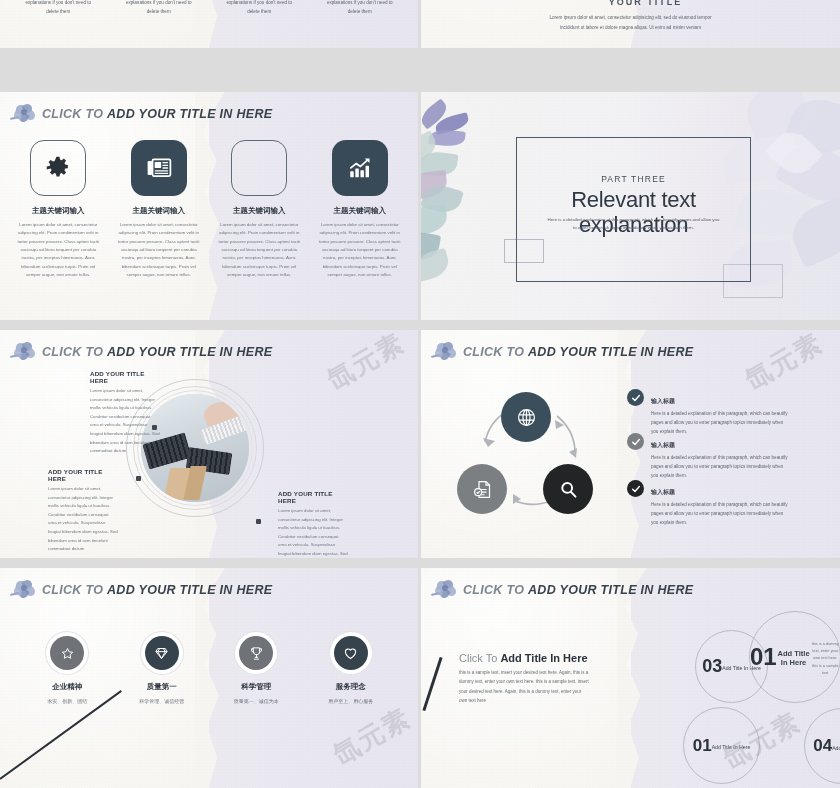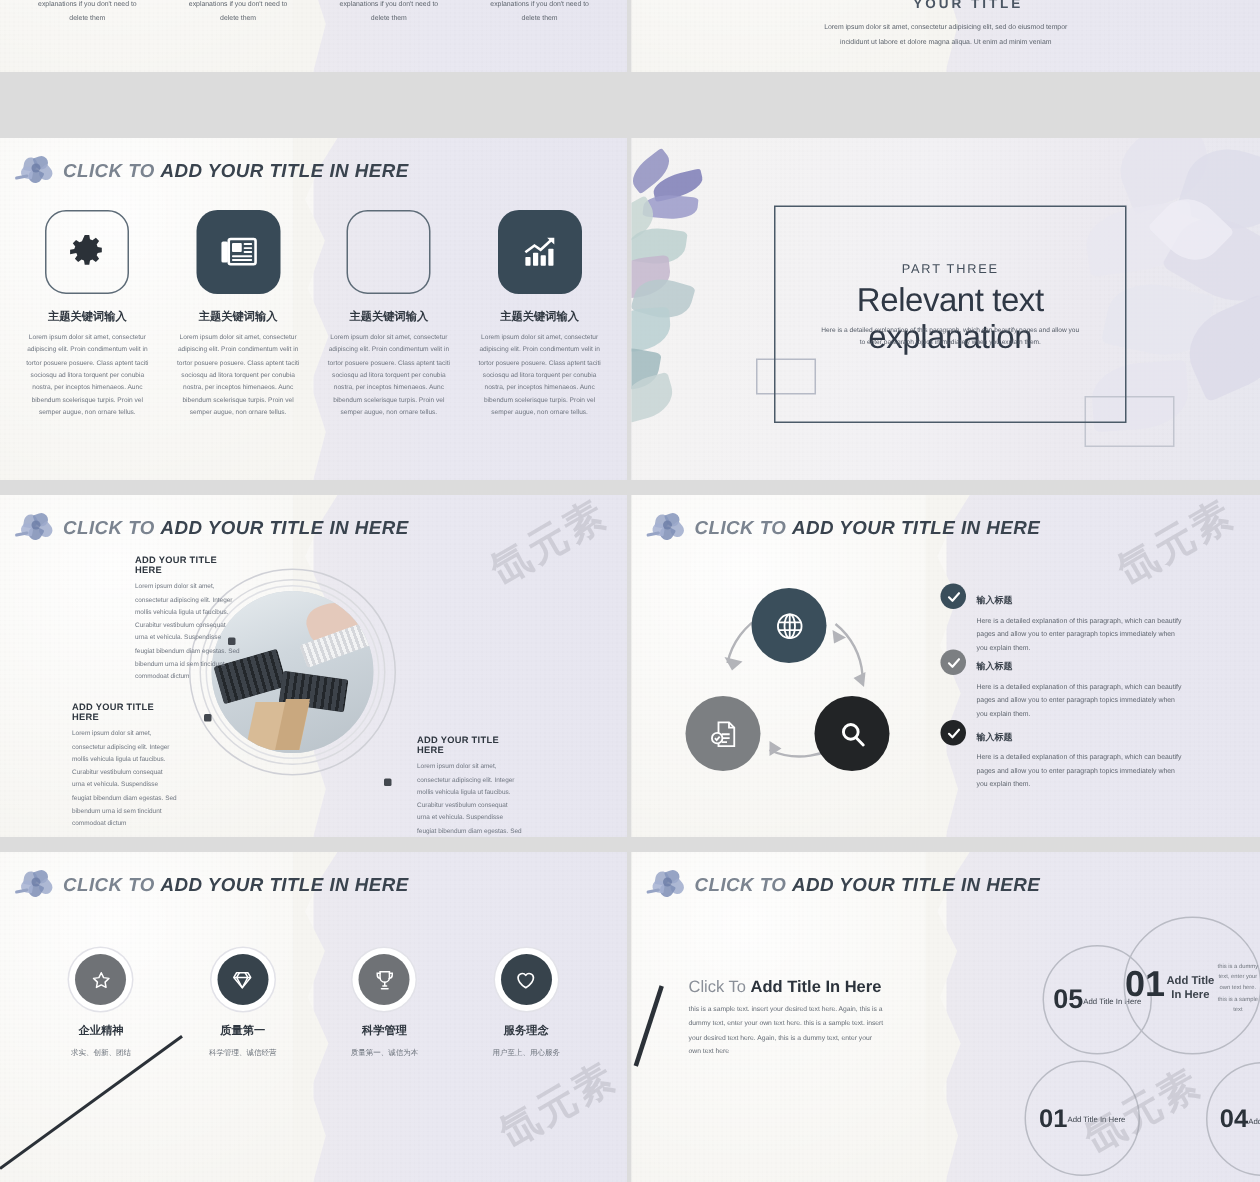--- a/index.html
+++ b/index.html
@@ -518,21 +518,21 @@
       </div>
 
       <div class="slash"></div>
       <div class="s6t">
         <span class="a">Click To</span>
         <span class="b">Add Title In Here</span>
       </div>
       <div class="s6b">this is a sample text. insert your desired text here. Again, this is a dummy text, enter your own text here. this is a sample text. insert your desired text here. Again, this is a dummy text, enter your own text here</div>
 
       <div class="bub" style="left:274px;top:62px;width:73px;height:73px;">
-        <span class="n" style="font-size:18px;">05</span>
+        <span class="n" style="font-size:18px;">03</span>
         <span class="bl" style="font-size:5.2px;margin-top:3px;">Add Title In Here</span>
       </div>
 
       <div class="bub" style="left:328px;top:43px;width:92px;height:92px;">
         <span class="n" style="font-size:24px;">01</span>
         <span class="bl" style="font-size:7.5px;font-weight:700;margin-top:2px;">Add Title In Here</span>
         <span class="bd" style="font-size:3.9px;line-height:1.8;width:52px;margin-top:2px;">this is a dummy text, enter your own text here. this is a sample text</span>
       </div>
 
       <div class="bub" style="left:262px;top:139px;width:77px;height:77px;">

